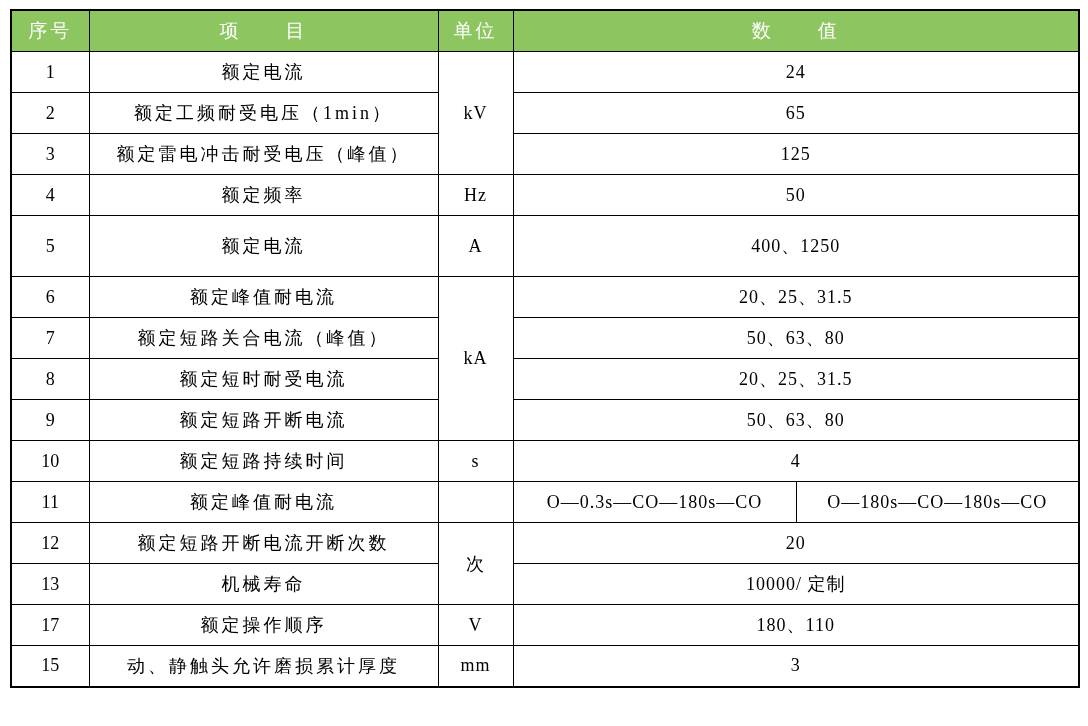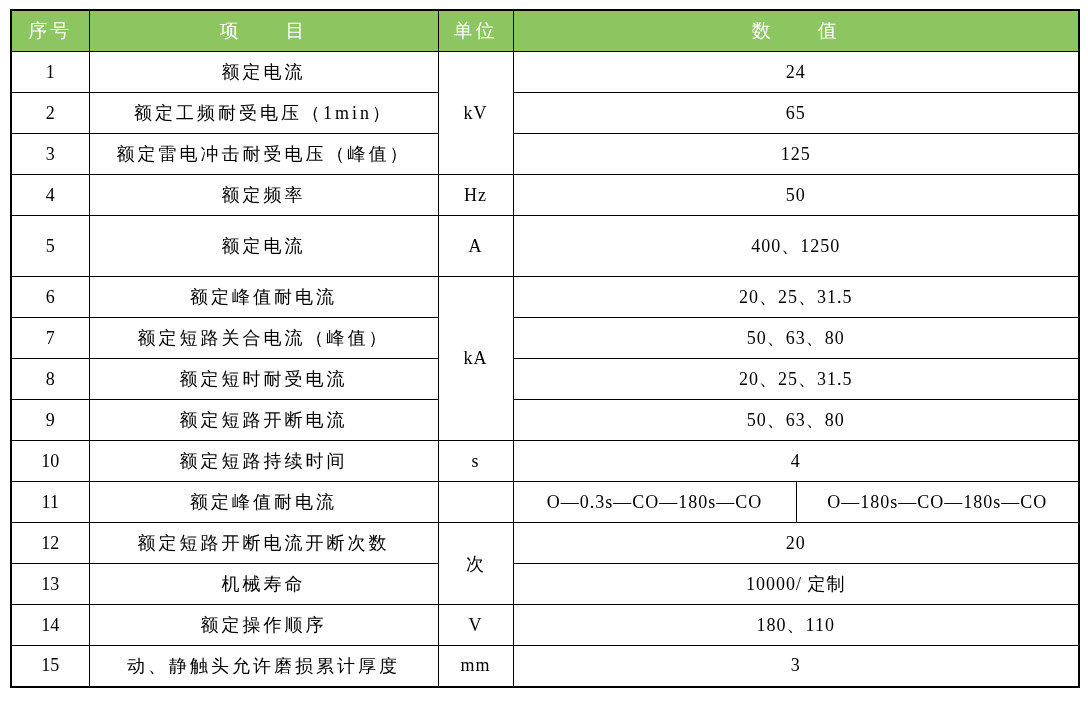--- a/index.html
+++ b/index.html
@@ -137,21 +137,21 @@
         <td class="item">额定短路开断电流开断次数</td>
         <td class="unit" rowspan="2">次</td>
         <td class="val" colspan="2">20</td>
       </tr>
       <tr class="r">
         <td class="serial">13</td>
         <td class="item">机械寿命</td>
         <td class="val" colspan="2">10000/ 定制</td>
       </tr>
       <tr class="r">
-        <td class="serial">14</td>
+        <td class="serial">17</td>
         <td class="item">额定操作顺序</td>
         <td class="unit">V</td>
         <td class="val" colspan="2">180、110</td>
       </tr>
       <tr class="r">
         <td class="serial">15</td>
         <td class="item">动、静触头允许磨损累计厚度</td>
         <td class="unit">mm</td>
         <td class="val" colspan="2">3</td>
       </tr>

